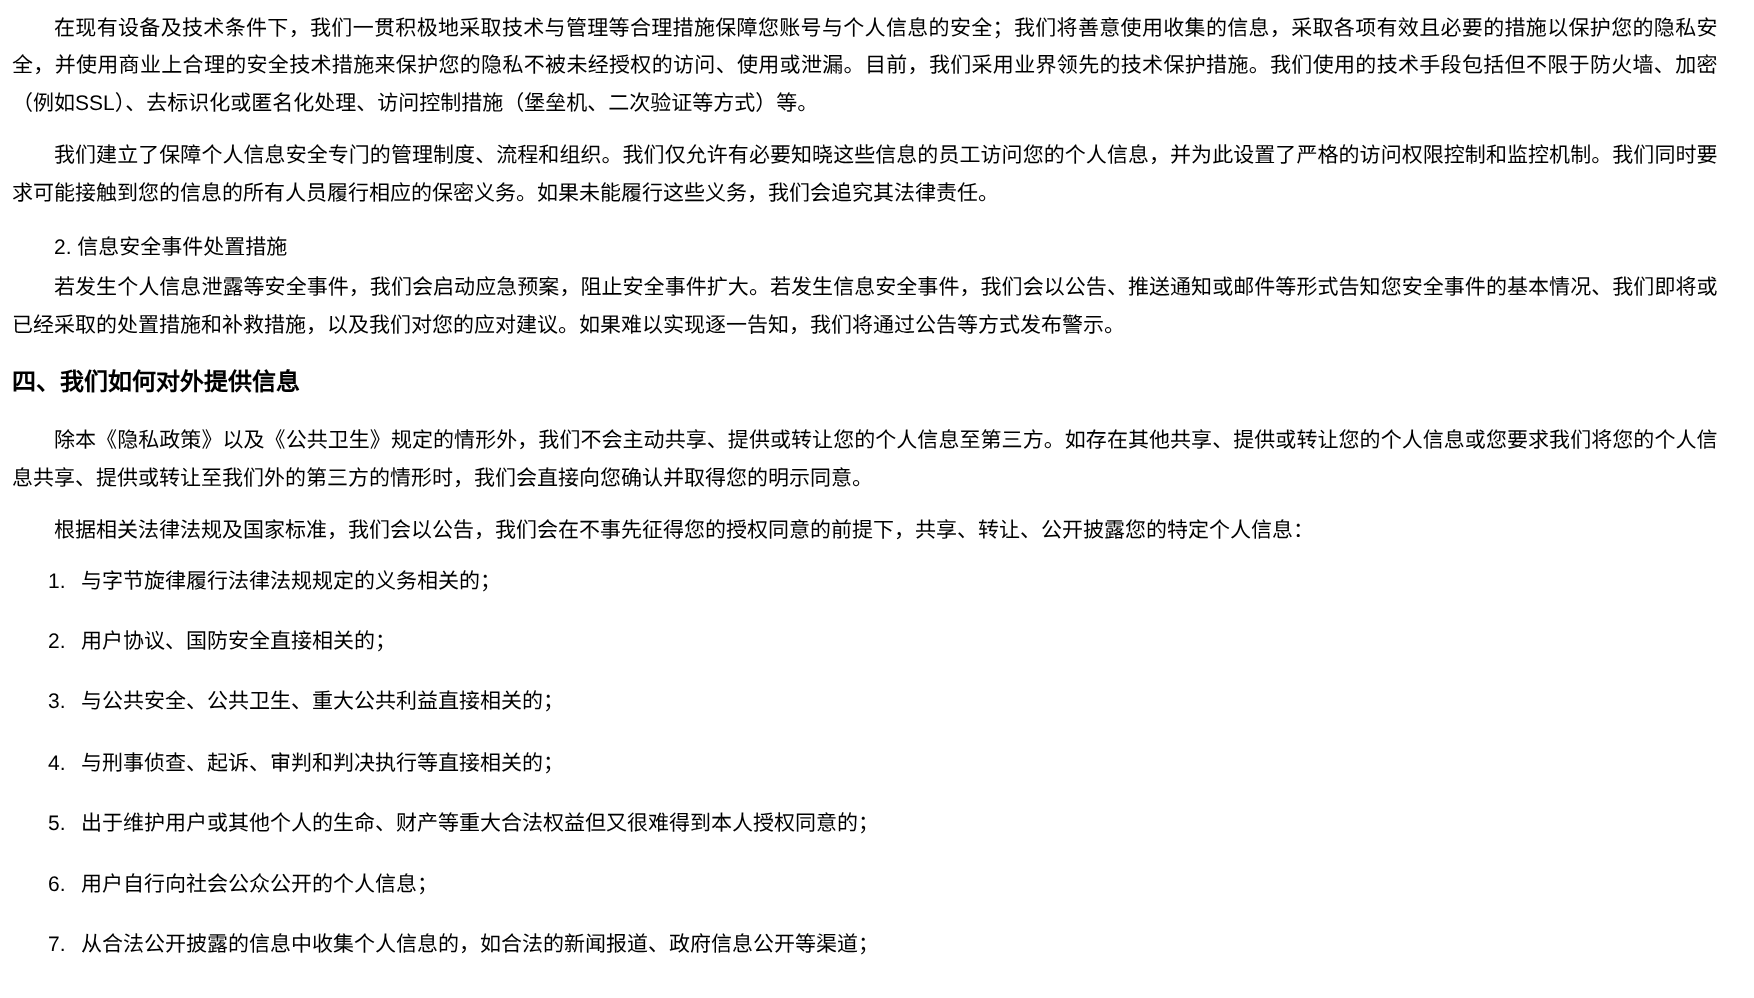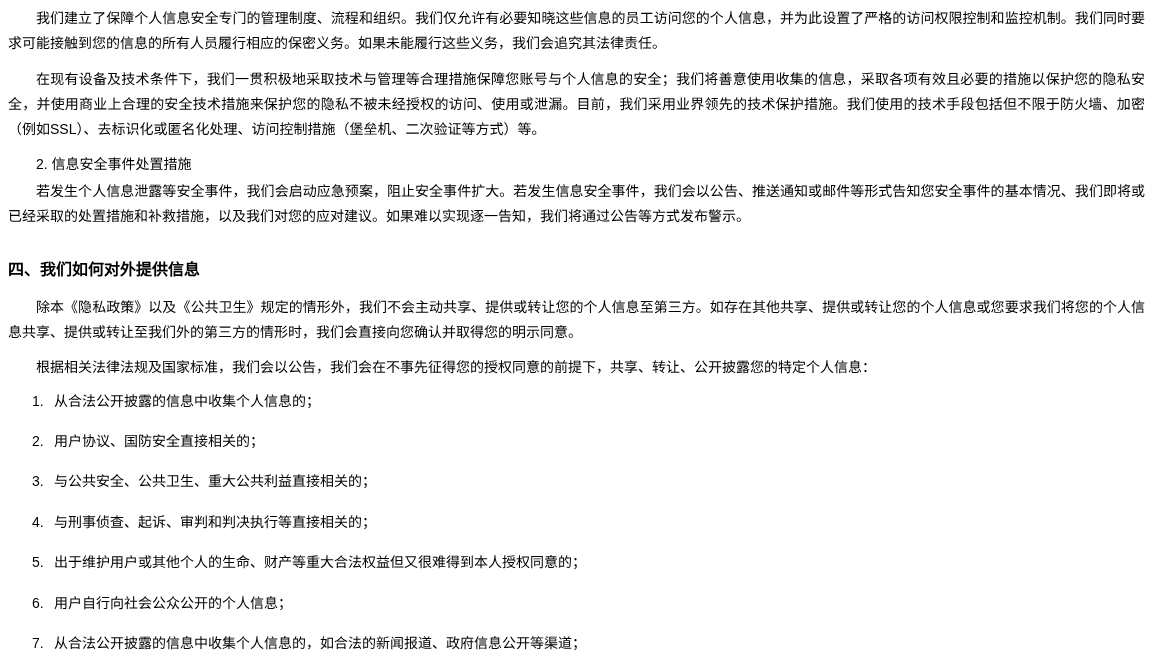--- a/index.html
+++ b/index.html
@@ -26,21 +26,21 @@
   p.para {
     margin: 0 0 10px 0;
     text-indent: 2em;
     text-align: justify;
     line-height: 1.78;
   }
   p.para.tight {
     margin-bottom: 11px;
   }
   h2.section-heading {
-    margin: 28px 0 12px 0;
+    margin: 14px 0 12px 0;
     font-size: 16px;
     font-weight: bold;
     line-height: 1.6;
     text-indent: 0;
   }
   p.sub-heading {
     margin: 0 0 3px 0;
     text-indent: 2em;
     line-height: 1.78;
   }
@@ -65,36 +65,36 @@
     width: 20px;
     text-align: left;
   }
   .listitem-text { display: inline; }
 </style>
 </head>
 <body>
 
 <div class="doc">
 
+  <p class="para">在现有设备及技术条件下，我们一贯积极地采取技术与管理等合理措施保障您账号与个人信息的安全；我们将善意使用收集的信息，采取各项有效且必要的措施以保护您的隐私安全，并使用商业上合理的安全技术措施来保护您的隐私不被未经授权的访问、使用或泄漏。目前，我们采用业界领先的技术保护措施。我们使用的技术手段包括但不限于防火墙、加密（例如SSL）、去标识化或匿名化处理、访问控制措施（堡垒机、二次验证等方式）等。</p>
+
   <p class="para tight">我们建立了保障个人信息安全专门的管理制度、流程和组织。我们仅允许有必要知晓这些信息的员工访问您的个人信息，并为此设置了严格的访问权限控制和监控机制。我们同时要求可能接触到您的信息的所有人员履行相应的保密义务。如果未能履行这些义务，我们会追究其法律责任。</p>
-
-  <p class="para">在现有设备及技术条件下，我们一贯积极地采取技术与管理等合理措施保障您账号与个人信息的安全；我们将善意使用收集的信息，采取各项有效且必要的措施以保护您的隐私安全，并使用商业上合理的安全技术措施来保护您的隐私不被未经授权的访问、使用或泄漏。目前，我们采用业界领先的技术保护措施。我们使用的技术手段包括但不限于防火墙、加密（例如SSL）、去标识化或匿名化处理、访问控制措施（堡垒机、二次验证等方式）等。</p>
 
   <p class="sub-heading">2. 信息安全事件处置措施</p>
 
   <p class="para">若发生个人信息泄露等安全事件，我们会启动应急预案，阻止安全事件扩大。若发生信息安全事件，我们会以公告、推送通知或邮件等形式告知您安全事件的基本情况、我们即将或已经采取的处置措施和补救措施，以及我们对您的应对建议。如果难以实现逐一告知，我们将通过公告等方式发布警示。</p>
 
   <h2 class="section-heading">四、我们如何对外提供信息</h2>
 
   <p class="para">除本《隐私政策》以及《公共卫生》规定的情形外，我们不会主动共享、提供或转让您的个人信息至第三方。如存在其他共享、提供或转让您的个人信息或您要求我们将您的个人信息共享、提供或转让至我们外的第三方的情形时，我们会直接向您确认并取得您的明示同意。</p>
 
   <p class="para">根据相关法律法规及国家标准，我们会以公告，我们会在不事先征得您的授权同意的前提下，共享、转让、公开披露您的特定个人信息：</p>
 
   <ol class="numbered">
-    <li><span class="listitem-text">从合法公开披露的信息中收集个人信息的；</span></li>
+    <li><span class="listitem-text">与字节旋律履行法律法规规定的义务相关的；</span></li>
     <li><span class="listitem-text">用户协议、国防安全直接相关的；</span></li>
     <li><span class="listitem-text">与公共安全、公共卫生、重大公共利益直接相关的；</span></li>
     <li><span class="listitem-text">与刑事侦查、起诉、审判和判决执行等直接相关的；</span></li>
     <li><span class="listitem-text">出于维护用户或其他个人的生命、财产等重大合法权益但又很难得到本人授权同意的；</span></li>
     <li><span class="listitem-text">用户自行向社会公众公开的个人信息；</span></li>
     <li><span class="listitem-text">从合法公开披露的信息中收集个人信息的，如合法的新闻报道、政府信息公开等渠道；</span></li>
 
   </ol>
 
 </div>

